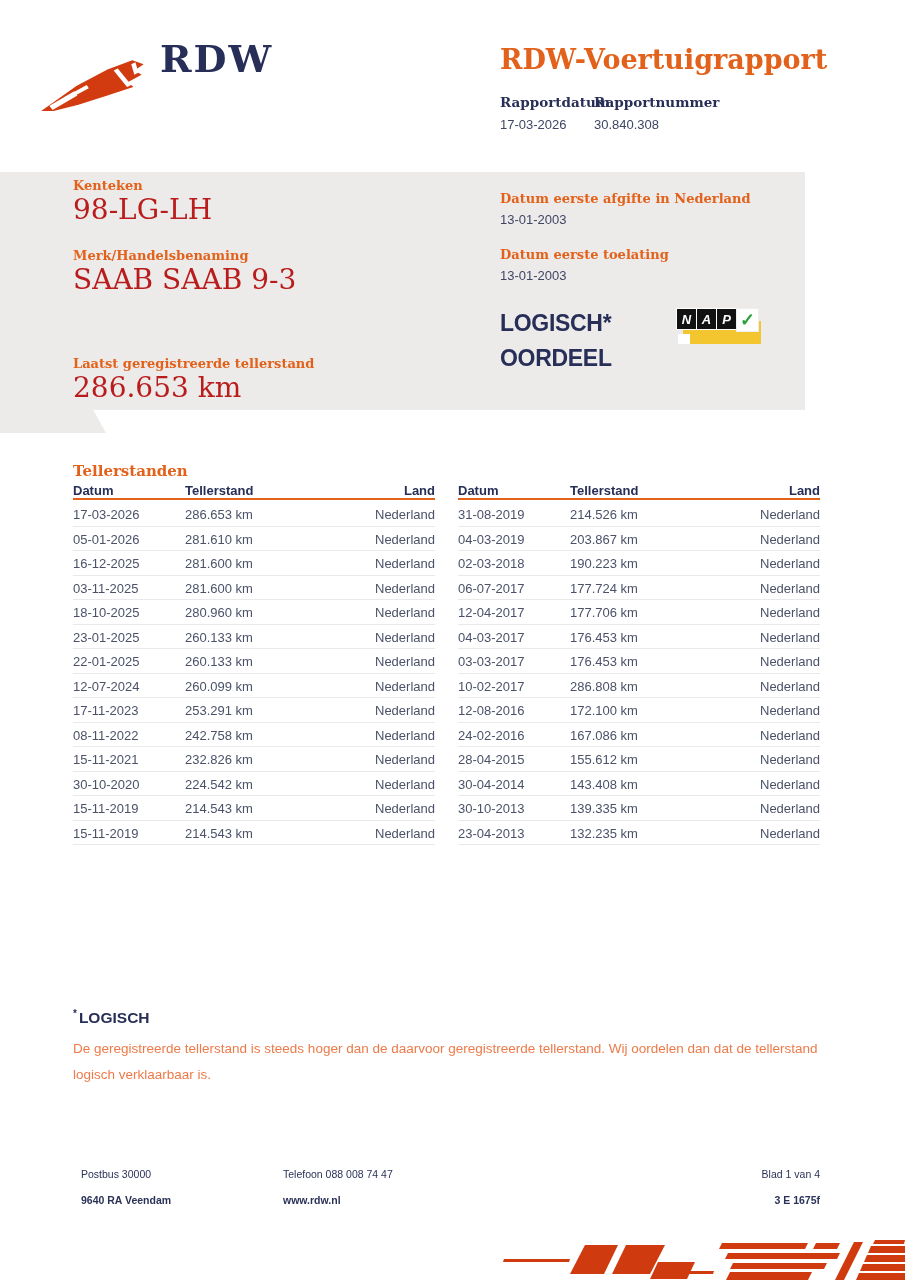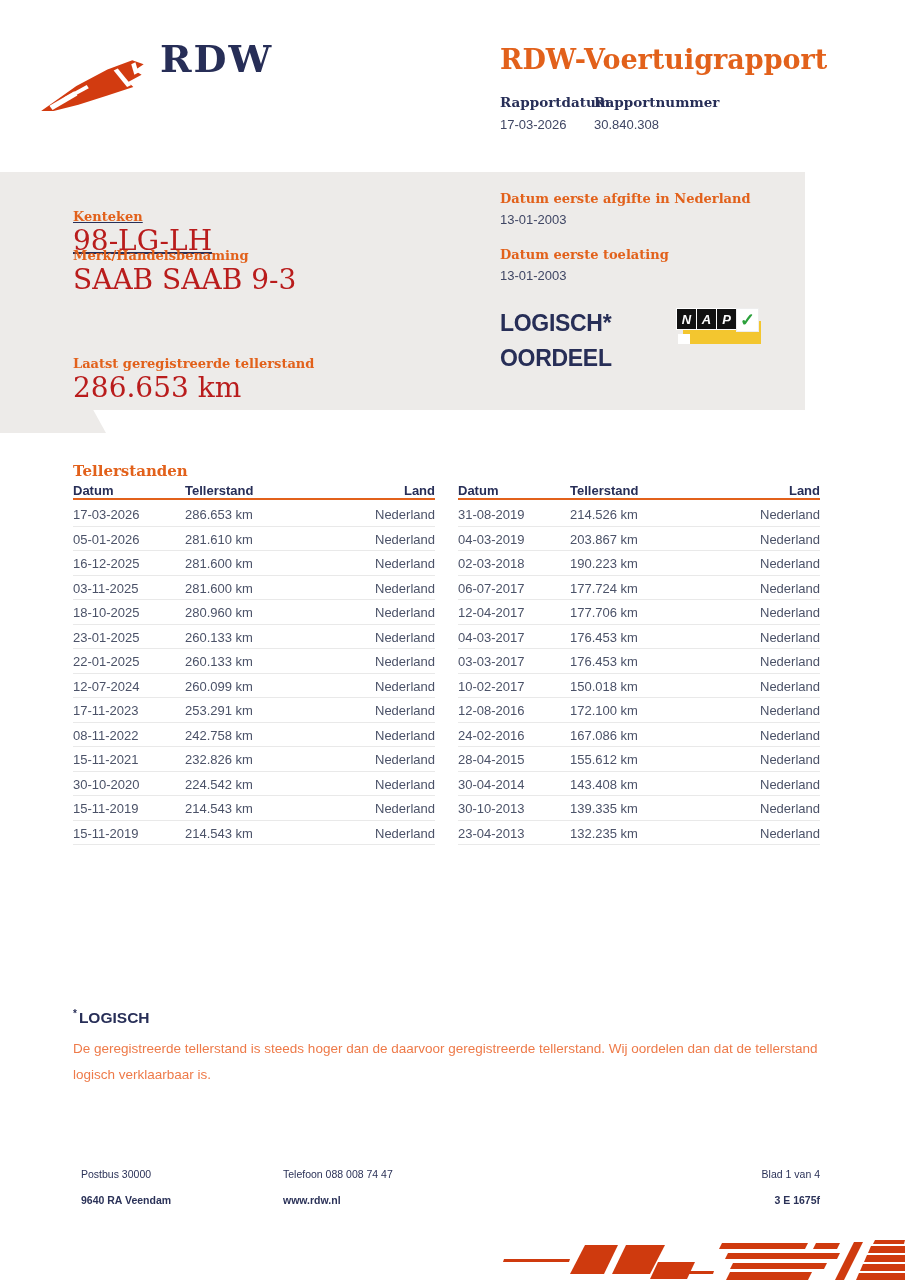--- a/index.html
+++ b/index.html
@@ -134,21 +134,21 @@
     </div>
     <div>
       <div class="meta-label">Rapportnummer</div>
       <div class="meta-value">30.840.308</div>
     </div>
   </div>
 
   <div class="graybox"></div>
   <div class="graybox-tab"></div>
 
-  <div class="pos" style="left:73px; top:209px;text-decoration:underline;">
+  <div class="pos" style="left:73px; top:178px;">
     <div class="olabel">Kenteken</div>
     <div class="bigval">98-LG-LH</div>
   </div>
   <div class="pos" style="left:73px; top:248px;">
     <div class="olabel">Merk/Handelsbenaming</div>
     <div class="bigval">SAAB SAAB 9-3</div>
   </div>
   <div class="pos" style="left:500px; top:191px;">
     <div class="olabel">Datum eerste afgifte in Nederland</div>
     <div class="smallval">13-01-2003</div>
@@ -298,21 +298,21 @@
           <div class="c1">176.453 km</div>
           <div class="c2">Nederland</div>
         </div>
         <div class="trow">
           <div class="c0">03-03-2017</div>
           <div class="c1">176.453 km</div>
           <div class="c2">Nederland</div>
         </div>
         <div class="trow">
           <div class="c0">10-02-2017</div>
-          <div class="c1">150.018 km</div>
+          <div class="c1">286.808 km</div>
           <div class="c2">Nederland</div>
         </div>
         <div class="trow">
           <div class="c0">12-08-2016</div>
           <div class="c1">172.100 km</div>
           <div class="c2">Nederland</div>
         </div>
         <div class="trow">
           <div class="c0">24-02-2016</div>
           <div class="c1">167.086 km</div>

